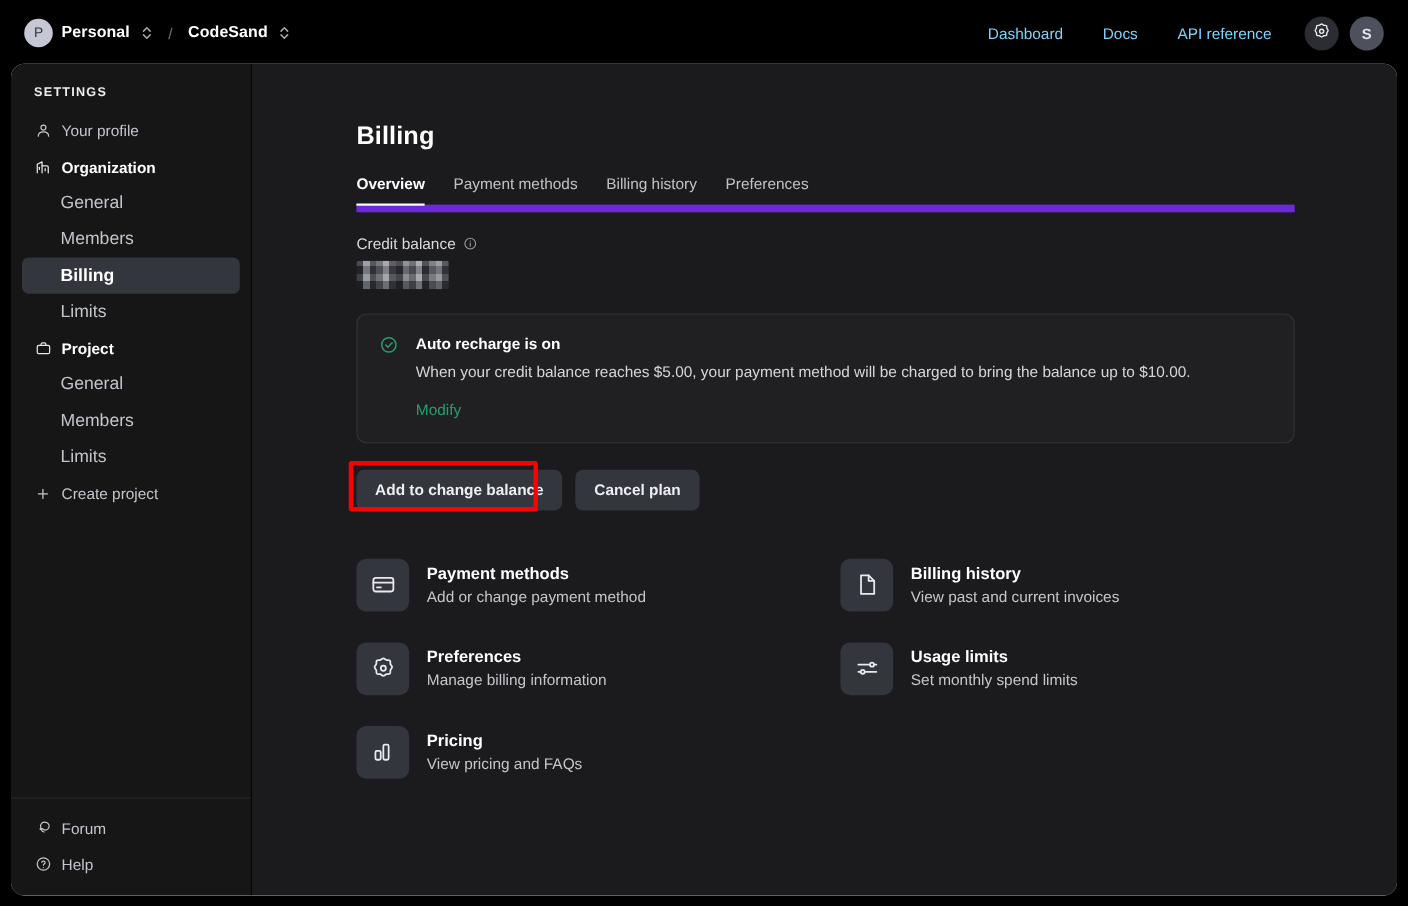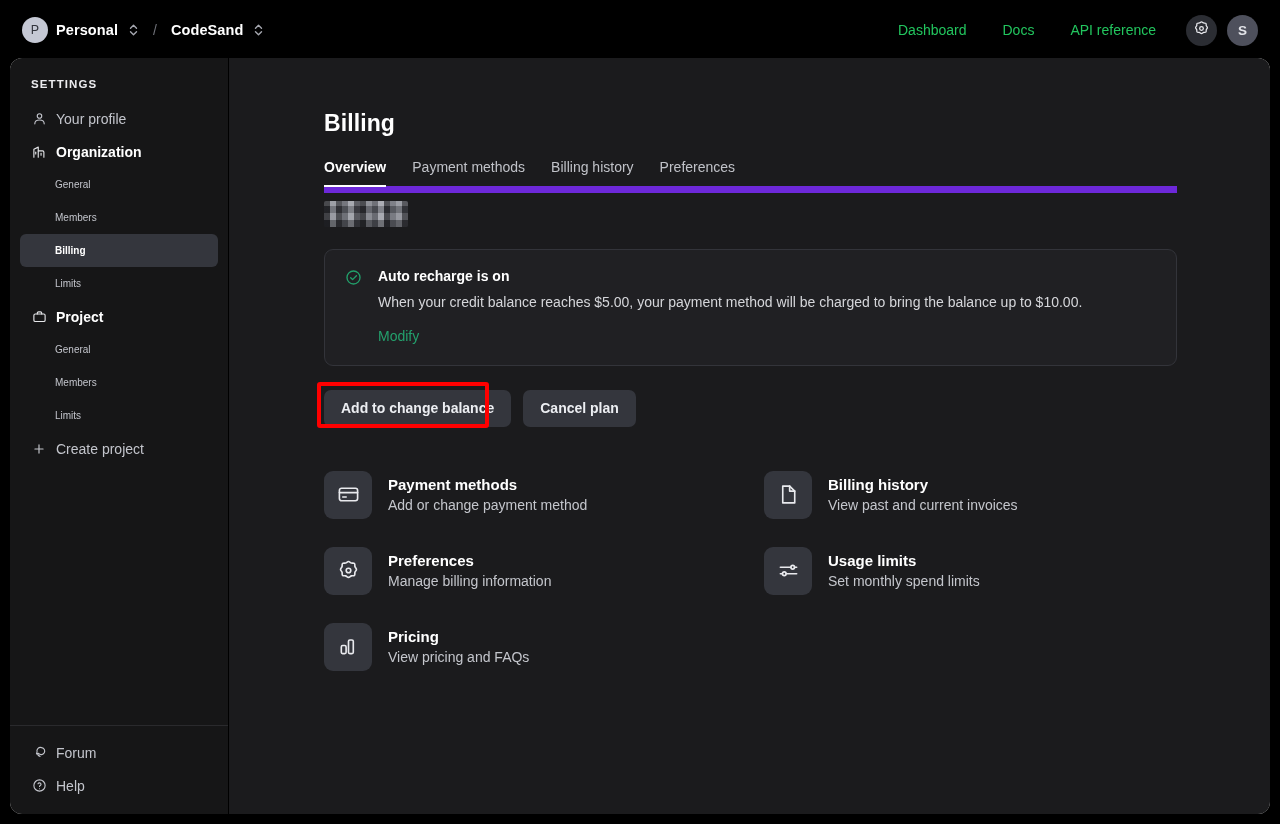--- a/index.html
+++ b/index.html
@@ -46,21 +46,21 @@
     color: #a6a8b0;
   }
   .chev-ud svg { display: block; }
   .slash { color: #6f7178; font-size: 14px; margin: 0 6px; }
 
   .topnav {
     margin-left: auto; display: flex; align-items: center;
     gap: 0; padding-right: 22px;
   }
   .topnav a {
-    color: #22c55e; font-size: 14px; text-decoration: none;
+    color: #7dd3fc; font-size: 14px; text-decoration: none;
     padding: 0 18px; line-height: 60px;
   }
   .icon-btn {
     width: 31px; height: 31px; border-radius: 50%;
     background: #2b2d33; color: #e9eaee;
     display: flex; align-items: center; justify-content: center;
     margin-left: 12px; border: none; cursor: pointer;
   }
   .user-avatar {
     width: 31px; height: 31px; border-radius: 50%;
@@ -95,21 +95,21 @@
   }
   .nav-item {
     display: flex; align-items: center; gap: 9px;
     height: 33px; padding: 0 11px; border-radius: 6px;
     color: #c3c5cc; font-size: 14px; cursor: pointer;
     text-decoration: none;
   }
   .nav-item.group {
     color: #ffffff; font-weight: 700;
   }
-  .nav-item.sub { padding-left: 35px; font-size: 10px; color: #c3c5cc; align-items: center; }
+  .nav-item.sub { padding-left: 35px; font-size: 16px; color: #c3c5cc; align-items: center; }
   .nav-item.active {
     background: #34363d; color: #ffffff; font-weight: 700;
   }
   .nav-item .ico { width: 16px; height: 16px; display: flex; align-items: center; justify-content: center; color: #c3c5cc; flex: none; }
   .nav-item.group .ico { color: #e6e7ea; }
   .nav-item.create { color: #c3c5cc; }
   .nav-item.create .ico { font-size: 17px; line-height: 1; }
 
   .sidebar-footer {
     border-top: 1px solid #2a2a2d;
@@ -373,20 +373,30 @@
       <div class="page-title">Billing</div>
 
       <div class="tabs">
         <div class="tab active">Overview</div>
         <div class="tab">Payment methods</div>
         <div class="tab">Billing history</div>
         <div class="tab">Preferences</div>
       </div>
 
 
+      <div class="field-label">
+        <span>Credit balance</span>
+        <span class="info-ico">
+          <svg width="13" height="13" viewBox="0 0 24 24" fill="none" stroke="currentColor" stroke-width="1.8" stroke-linecap="round" stroke-linejoin="round">
+            <circle cx="12" cy="12" r="9"></circle>
+              <path d="M12 11v5.2"></path>
+              <path d="M12 7.8h.01"></path>
+          </svg>
+        </span>
+      </div>
 
       <div class="balance-redacted"></div>
 
       <div class="recharge-card">
         <span class="check-ico">
           <svg width="17" height="17" viewBox="0 0 24 24" fill="none" stroke="currentColor" stroke-width="1.9" stroke-linecap="round" stroke-linejoin="round">
             <circle cx="12" cy="12" r="9.2"></circle>
               <path d="M8 12.3l2.7 2.7L16.2 9.4"></path>
           </svg>
         </span>

